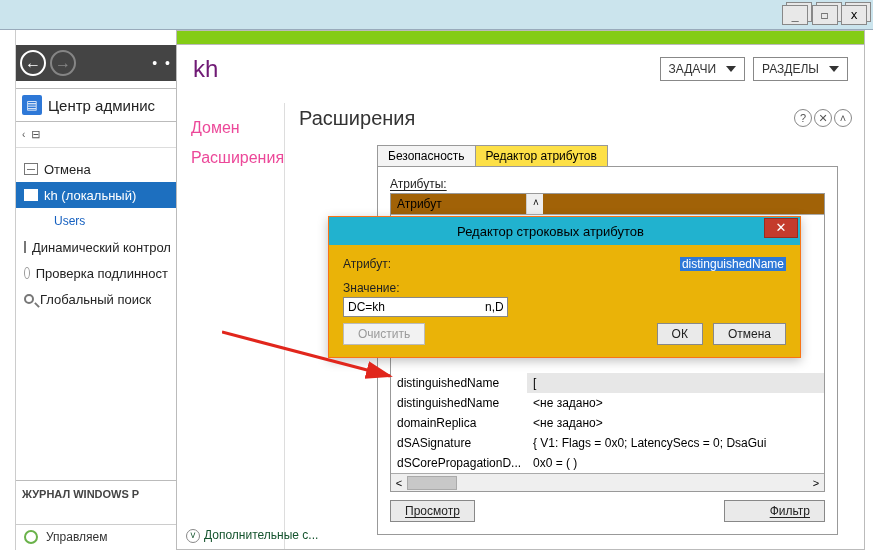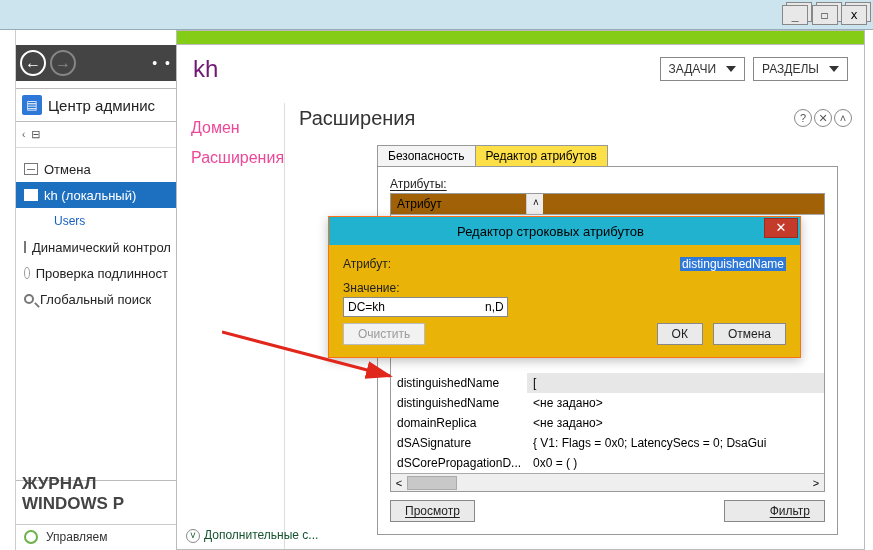--- a/index.html
+++ b/index.html
@@ -26,21 +26,21 @@
   .titem.sub { padding-left:38px; color:#1560c0; font-size:12px; }
   .ticon { width:14px; height:12px; display:inline-block; }
   .ticon.dash { border:1px solid #777; position:relative; }
   .ticon.dash:before { content:""; position:absolute; left:2px; right:2px; top:5px; border-top:1px solid #777; }
   .ticon.server { background:#2e78d7; border:1px solid #1a5fa8; }
   .titem.sel .ticon.server { background:#fff; border-color:#fff; }
   .ticon.folder { background:#999; border:1px solid #777; }
   .ticon.check { border:1px solid #999; border-radius:50%; }
   .ticon.search { border:2px solid #777; border-radius:50%; width:10px; height:10px; position:relative; }
   .ticon.search:after { content:""; position:absolute; width:6px; height:2px; background:#777; transform:rotate(45deg); left:8px; top:8px; }
-  .bottompanel { position:absolute; left:16px; top:480px; width:160px; height:26px; border-top:1px solid #bbb; display:flex; align-items:center; padding:0 6px; font-size:17px; font-weight:600; color:#444; }
+  .bottompanel { position:absolute; left:16px; top:480px; width:160px; height:26px; border-top:1px solid #bbb; display:flex; align-items:center; padding:0 6px; font-size:11px; font-weight:600; color:#444; }
 
   
   .rframe { position:absolute; left:176px; top:44px; right:8px; bottom:0; border:1px solid #bbb; background:#fff; }
   .rhead { height:48px; display:flex; align-items:center; padding:0 16px; }
   .rhead .title { color:#701a75; font-size:24px; font-weight:300; }
   .rhead .rbtns { margin-left:auto; display:flex; gap:8px;justify-content:flex-end; }
   .ddbtn { height:24px; border:1px solid #888; background:#fff; display:flex; align-items:center; padding:0 8px; font-size:12px; color:#333; gap:10px; cursor:default; }
   .ddbtn .tri { width:0; height:0; border-left:5px solid transparent; border-right:5px solid transparent; border-top:6px solid #333; }
   .splitter { position:absolute; left:107px; top:58px; bottom:0; width:1px; background:#ddd; }
   .leftnav2 { position:absolute; left:0; top:58px; width:107px; padding:10px 0 0 14px; font-size:16px; color:#ec4899; }

